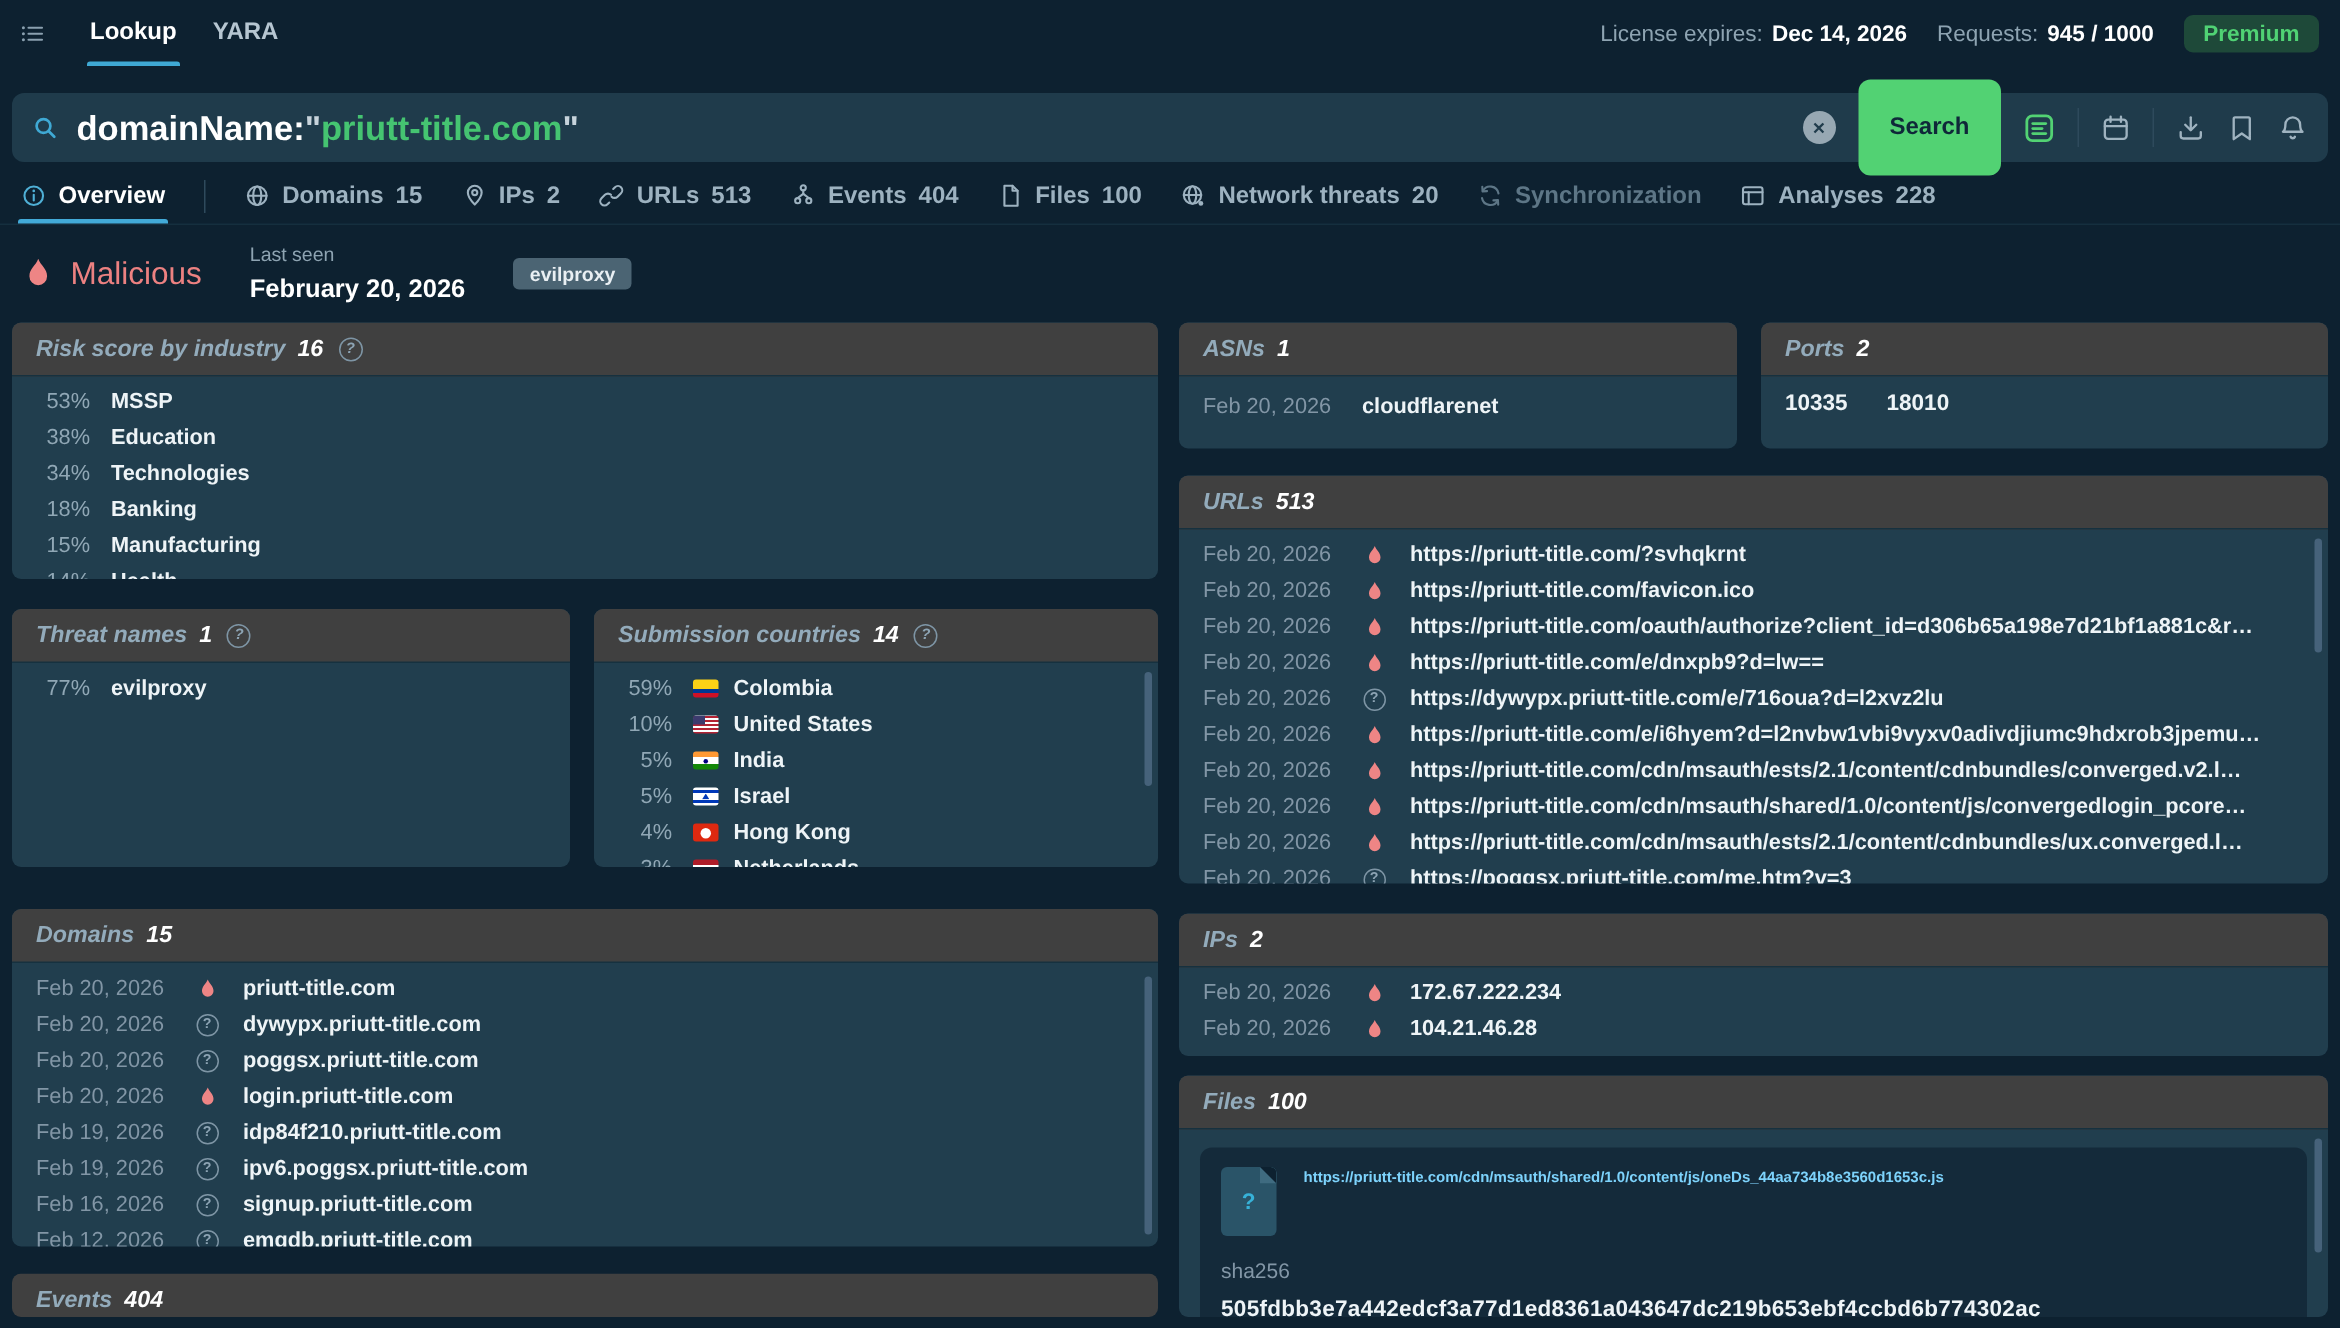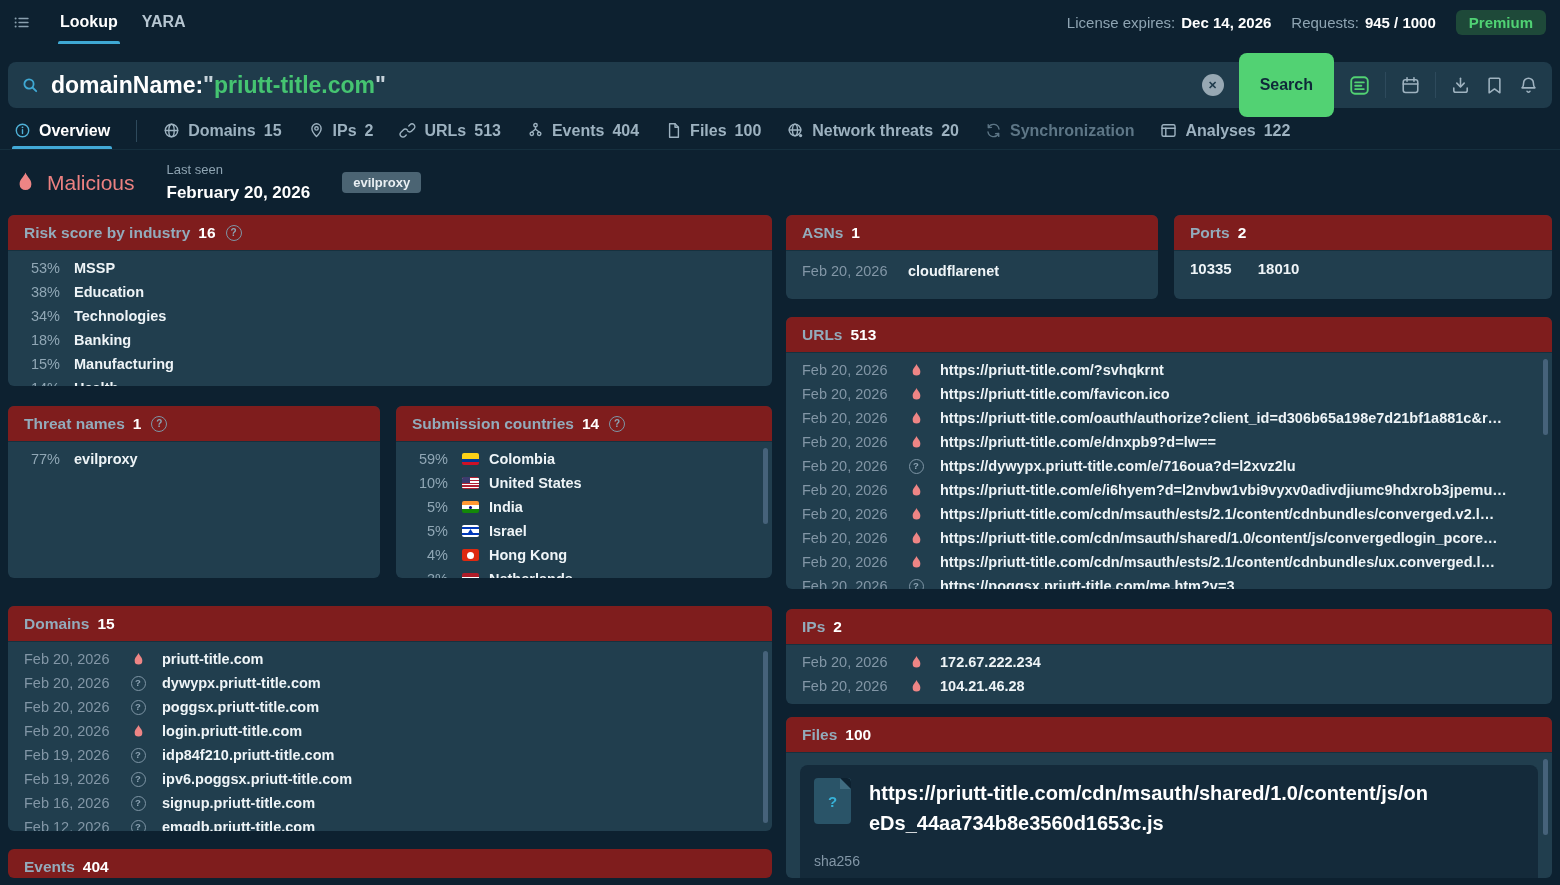--- a/index.html
+++ b/index.html
@@ -54,21 +54,21 @@
   .verdict-label { margin-left:10px; font-size:21px; color:#ec8181; font-weight:500; }
   .lastseen { margin-left:32px; display:flex; flex-direction:column; gap:6px; }
   .lastseen .lbl { font-size:13px; color:#8ea4b2; }
   .lastseen .val { font-size:17px; font-weight:700; color:#fff; }
   .tag { margin-left:32px; background:#4b6473; border-radius:4px; padding:3px 11px; font-size:13px; font-weight:700; color:#e9eff3; cursor:pointer; }
 
   
   .grid { display:grid; grid-template-columns:764px 1fr; gap:14px; padding:0 8px; margin-top:12px; height:663px; }
   .col { display:flex; flex-direction:column; min-height:0; }
   .card { background:#213e4e; border-radius:6px; overflow:hidden; position:relative; flex:none; }
-  .card-h { background:#7f1d1d; height:36px; padding:0 16px; display:flex; align-items:center; gap:8px; border-bottom:1px solid #16313f; }
+  .card-h { background:#404040; height:36px; padding:0 16px; display:flex; align-items:center; gap:8px; border-bottom:1px solid #16313f;font-style:italic; }
   .card-h .t { color:#93abbb; font-size:15.5px; font-weight:700; }
   .card-h .c { color:#fff; font-weight:700; font-size:15.5px; }
   .help { width:16px; height:16px; border:1.5px solid #7e95a5; border-radius:50%; display:flex; align-items:center; justify-content:center; margin-left:2px; cursor:pointer; flex:none; }
   .help::before { content:"?"; font-size:10px; font-weight:700; color:#8da4b4; line-height:1; }
   .card-b { padding:5px 16px 0; }
 
   .pair { display:flex; gap:16px; flex:none; }
   #card-risk { height:171px; margin-bottom:20px; }
   .left-pair { height:172px; margin-bottom:28px; }
   #card-threats { width:372px; flex:none; }
@@ -107,21 +107,21 @@
   .ports-vals { display:flex; gap:26px; padding:9px 16px; font-size:15px; font-weight:700; color:#eef4f7; }
 
   .scroll-thumb { position:absolute; right:4px; width:5px; border-radius:3px; background:#46627a; cursor:grab; }
 
   
   .file-card { margin:12px 14px; background:#142a3a; border-radius:8px; padding:13px 14px; cursor:pointer; }
   .file-head { display:flex; gap:18px; align-items:flex-start; }
   .file-doc { width:37px; height:46px; background:#2a5468; border-radius:4px; position:relative; flex:none; display:flex; align-items:center; justify-content:center; }
   .file-doc::before { content:""; position:absolute; top:0; right:0; border-style:solid; border-width:0 11px 11px 0; border-color:#0d2130 #0d2130 #3f6b80 #3f6b80; border-top-right-radius:4px; }
   .file-doc::after { content:"?"; color:#37b2d8; font-size:15px; font-weight:700; }
-  .file-url { font-size:20px; font-weight:700; color:#ffffff; line-height:1.5; word-break:break-all; max-width:570px; }
+  .file-url { font-size:10px; font-weight:700; color:#7dd3fc; line-height:1.5; word-break:break-all; max-width:570px; }
   .file-hash-label { color:#8296a6; font-size:14px; margin-top:15px; }
   .file-hash { color:#eef4f7; font-weight:700; font-size:15px; margin-top:9px; letter-spacing:.2px; }
 </style>
 </head>
 <body>
 
 <svg width="0" height="0" style="position:absolute">
   <defs>
     <symbol id="sym-flame" viewBox="0 0 16 16">
       <path d="M8 1.1 C 9.2 4.4 12.1 5.6 12.1 9.2 A 4.1 4.1 0 0 1 3.9 9.2 C 3.9 5.6 6.8 4.4 8 1.1 Z"></path>
@@ -306,21 +306,21 @@
   </div>
   <div class="tab">
     <span>
         <svg class="i" viewBox="0 0 17 17">
           <rect x="2" y="2.8" width="13" height="11.4" rx="1.5"></rect>
           <line x1="2" y1="6.2" x2="15" y2="6.2"></line>
           <line x1="5.8" y1="6.2" x2="5.8" y2="14.2"></line>
         </svg>
       </span>
     <span>Analyses</span>
-      <span class="cnt">122</span>
+      <span class="cnt">228</span>
   </div>
 </div>
 
 <div class="verdictrow">
   <svg class="flame-lg">
       <use href="#sym-flame"></use>
     </svg>
   <span class="verdict-label">Malicious</span>
   <span class="lastseen">
     <span class="lbl">Last seen</span>

